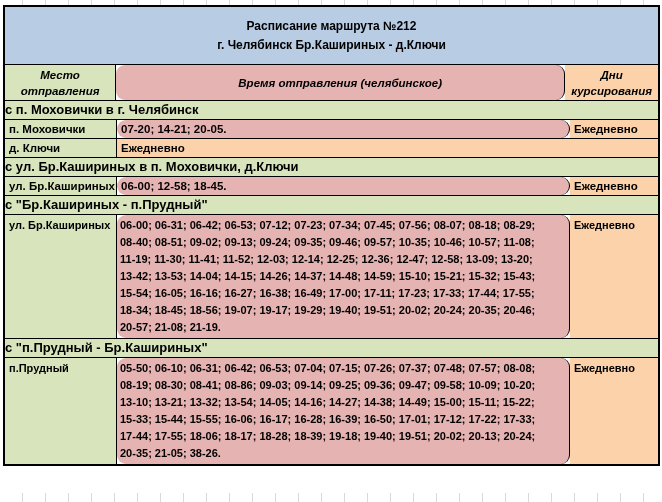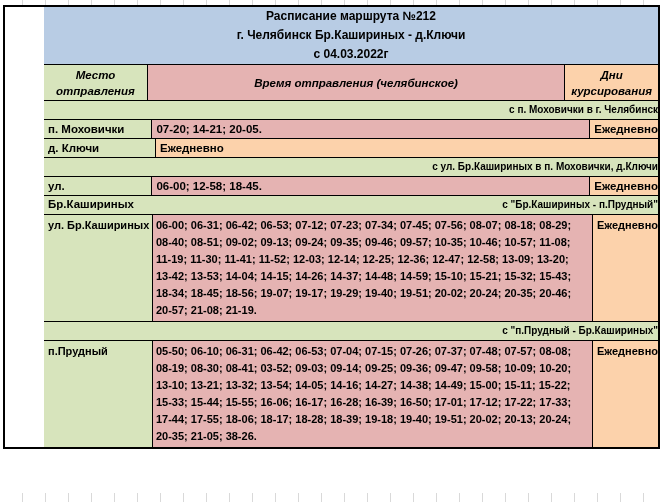--- a/index.html
+++ b/index.html
@@ -9,57 +9,56 @@
     overflow:hidden;
   }
   .sheet-strip{
     position:absolute;left:0;width:662px;background:#fff;
     background-image:repeating-linear-gradient(to right,transparent 0,transparent 22px,#d9d9d9 22px,#d9d9d9 23px);
   }
   .strip-top{top:0;height:5px;}
   .strip-bottom{top:493px;height:9px;}
   .table{
     position:absolute;left:3px;top:5px;width:657px;
-    border:2px solid #000;box-sizing:border-box;background:#fff;padding-left:39px;
+    border:2px solid #000;box-sizing:border-box;background:#fff;
   }
   .title{
     background:var(--blue,#b8cce4);
     text-align:center;font-size:12px;line-height:19px;height:57px;
     display:flex;flex-direction:column;justify-content:center;
   }
   .row{display:flex;border-top:1px solid #000;align-items:stretch;}
   .cell{box-sizing:border-box;}
   .c1{width:112px;border-right:1px solid #000;background:var(--green,#d7e4bc);}
-  .c2{width:453px;border-right:1px solid #000;background:var(--pink,#e5b3b2);}
+  .c2{width:453px;border-right:1px solid #000;background:var(--pink,#e5b3b2);border-radius:9px;}
   .c3{flex:1;background:var(--peach,#fcd2ab);}
   .hdr{height:35px;font-style:italic;}
   .hdr .cell{
     display:flex;align-items:center;justify-content:center;text-align:center;
     font-size:11.5px;line-height:16px;padding:0 6px;
   }
   .section-band{
-    background:var(--green,#d7e4bc);text-align:right;
-    font-size:10px;height:18px;line-height:18px;border-top:1px solid #000;
+    background:var(--green,#d7e4bc);text-align:left;
+    font-size:13px;height:18px;line-height:18px;border-top:1px solid #000;
   }
   .small-row .cell{height:18px;line-height:18px;font-size:11.5px;padding:0 0 0 4px;}
   .big-row .cell{font-size:11px;line-height:17px;padding:2px 0 2px 4px;}
   .big-row .c2{padding-left:3px;}
   .time-line{white-space:nowrap;}
 </style>
 </head>
 <body>
 
 <div class="sheet-strip strip-top"></div>
 
 <div class="table">
 
   <div class="title">
     <div>Расписание маршрута №212</div>
     <div>г. Челябинск Бр.Кашириных - д.Ключи</div>
-    <div>с 04.03.2022г</div>
   </div>
 
   <div class="row hdr">
     <div class="cell c1">Место отправления</div>
     <div class="cell c2">Время отправления (челябинское)</div>
     <div class="cell c3">Дни курсирования</div>
   </div>
 
   <div class="section-band">с п. Моховички в г. Челябинск</div>
   <div class="row small-row">
@@ -81,32 +80,33 @@
   </div>
 
   <div class="section-band">с "Бр.Кашириных - п.Прудный"</div>
   <div class="row big-row">
     <div class="cell c1">ул. Бр.Кашириных</div>
     <div class="cell c2">
       <div class="time-line">06-00; 06-31; 06-42; 06-53; 07-12; 07-23; 07-34; 07-45; 07-56; 08-07; 08-18; 08-29;</div>
       <div class="time-line">08-40; 08-51; 09-02; 09-13; 09-24; 09-35; 09-46; 09-57; 10-35; 10-46; 10-57; 11-08;</div>
       <div class="time-line">11-19; 11-30; 11-41; 11-52; 12-03; 12-14; 12-25; 12-36; 12-47; 12-58; 13-09; 13-20;</div>
       <div class="time-line">13-42; 13-53; 14-04; 14-15; 14-26; 14-37; 14-48; 14-59; 15-10; 15-21; 15-32; 15-43;</div>
+      <div class="time-line">15-54; 16-05; 16-16; 16-27; 16-38; 16-49; 17-00; 17-11; 17-23; 17-33; 17-44; 17-55;</div>
       <div class="time-line">18-34; 18-45; 18-56; 19-07; 19-17; 19-29; 19-40; 19-51; 20-02; 20-24; 20-35; 20-46;</div>
       <div class="time-line">20-57; 21-08; 21-19.</div>
     </div>
     <div class="cell c3">Ежедневно</div>
   </div>
 
   <div class="section-band">с "п.Прудный - Бр.Кашириных"</div>
   <div class="row big-row">
     <div class="cell c1">п.Прудный</div>
     <div class="cell c2">
       <div class="time-line">05-50; 06-10; 06-31; 06-42; 06-53; 07-04; 07-15; 07-26; 07-37; 07-48; 07-57; 08-08;</div>
-      <div class="time-line">08-19; 08-30; 08-41; 03-52; 09-03; 09-14; 09-25; 09-36; 09-47; 09-58; 10-09; 10-20;</div>
+      <div class="time-line">08-19; 08-30; 08-41; 08-86; 09-03; 09-14; 09-25; 09-36; 09-47; 09-58; 10-09; 10-20;</div>
       <div class="time-line">13-10; 13-21; 13-32; 13-54; 14-05; 14-16; 14-27; 14-38; 14-49; 15-00; 15-11; 15-22;</div>
       <div class="time-line">15-33; 15-44; 15-55; 16-06; 16-17; 16-28; 16-39; 16-50; 17-01; 17-12; 17-22; 17-33;</div>
       <div class="time-line">17-44; 17-55; 18-06; 18-17; 18-28; 18-39; 19-18; 19-40; 19-51; 20-02; 20-13; 20-24;</div>
       <div class="time-line">20-35; 21-05; 38-26.</div>
     </div>
     <div class="cell c3">Ежедневно</div>
   </div>
 
 </div>
 

